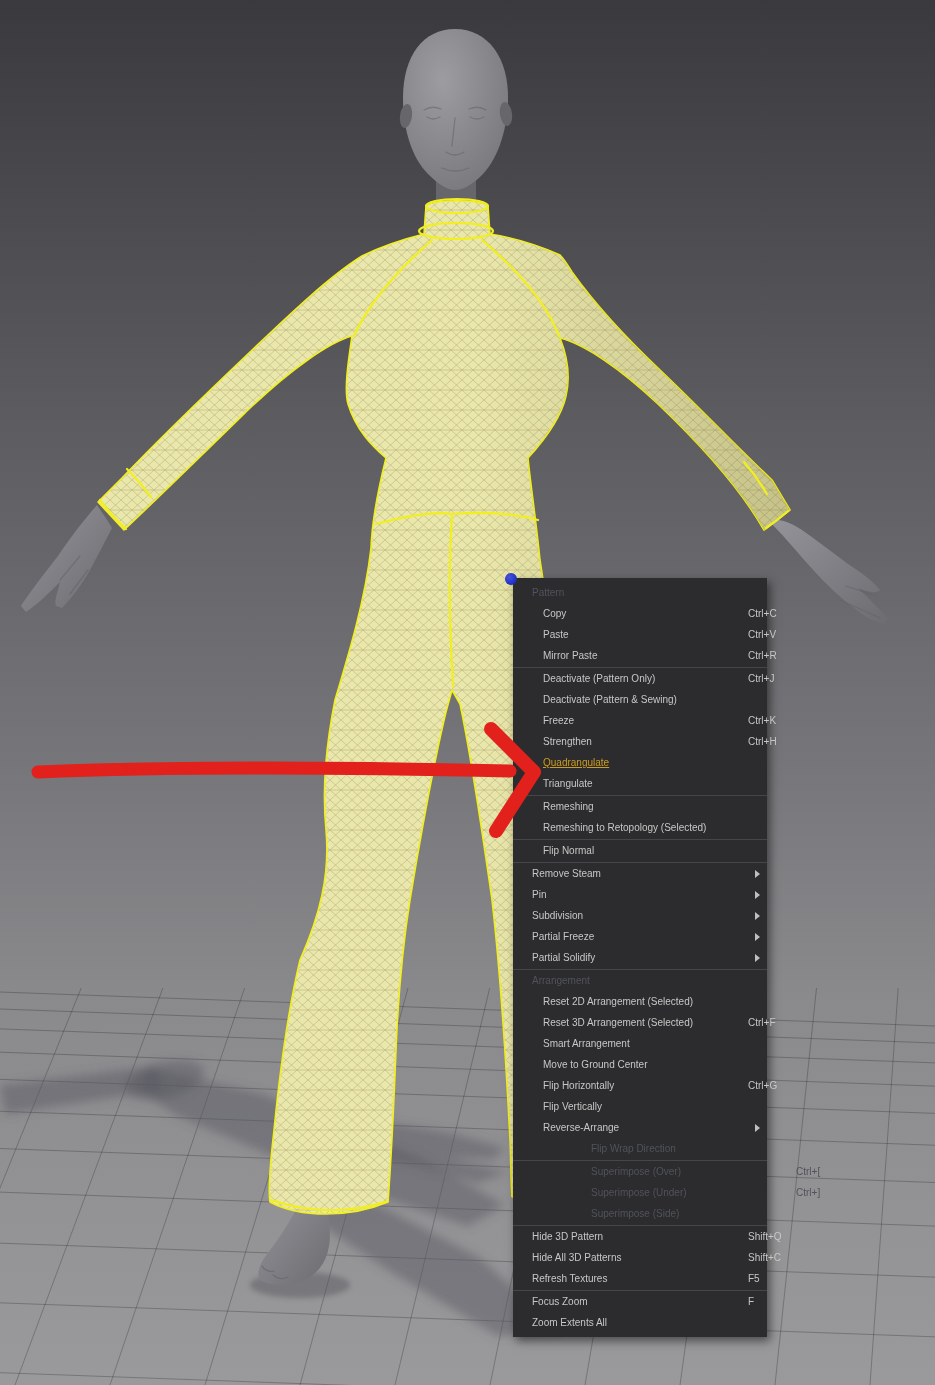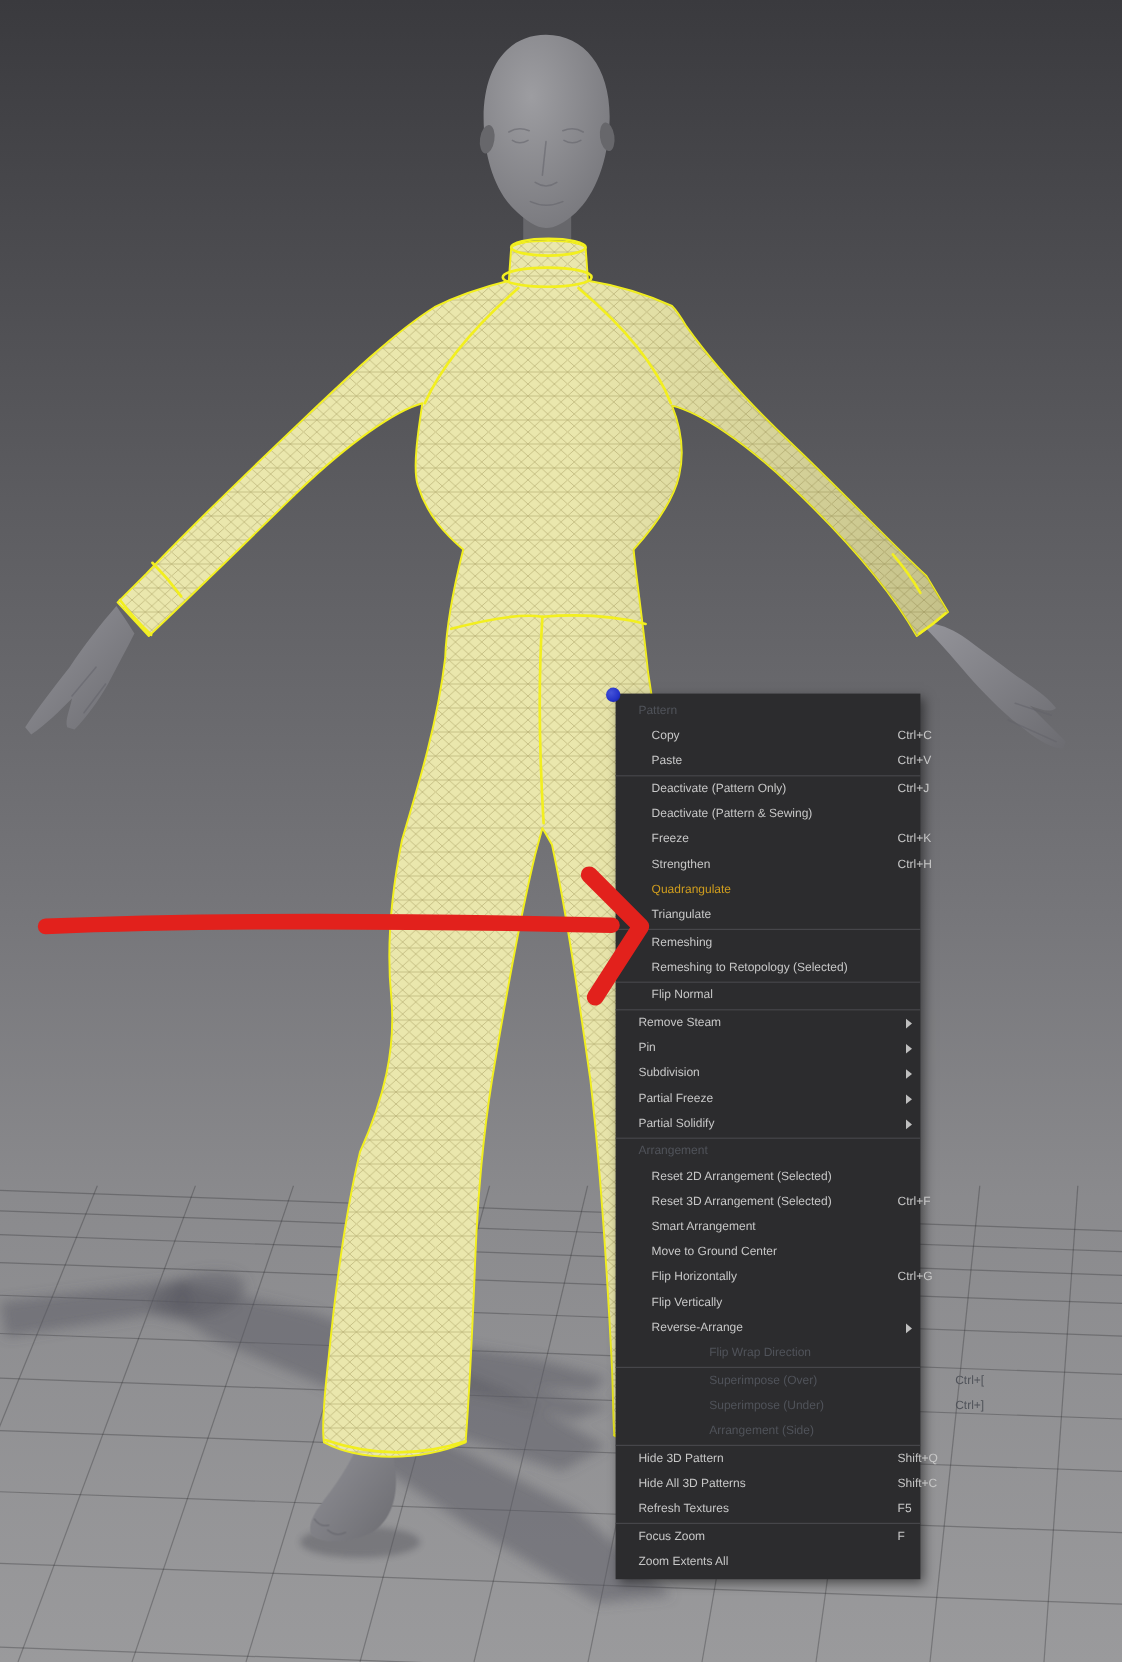--- a/index.html
+++ b/index.html
@@ -26,21 +26,21 @@
   
   .ctx-menu{position:absolute;left:513px;top:578px;width:254px;z-index:10;
     background:var(--menu-bg);padding:4px 0;box-sizing:border-box;
     box-shadow:3px 4px 9px rgba(0,0,0,.5);font-size:10px;color:var(--menu-text);}
   .mi{position:relative;height:21px;line-height:21px;padding-left:19px;
       white-space:nowrap;cursor:default;}
   .mi.indent{padding-left:30px;}
   .mi .sc{position:absolute;left:235px;top:0;}
   .mi.header{color:var(--menu-dim);}
   .mi.disabled{color:var(--menu-dim);margin-left:48px;}
-  .mi.highlight{color:var(--menu-hl);}
+  .mi.highlight{color:var(--menu-hl);text-decoration:underline;}
   .sub-arrow{position:absolute;right:7px;top:6.5px;width:0;height:0;
     border-top:4px solid transparent;border-bottom:4px solid transparent;
     border-left:5px solid #bfbfbf;}
   .sep{height:2px;position:relative;}
   .sep::after{content:"";position:absolute;left:0;right:0;top:1px;height:1px;background:var(--sep);}
   
   .marker-dot{position:absolute;left:505px;top:573px;width:12px;height:12px;border-radius:50%;
     z-index:20;background:radial-gradient(circle at 35% 35%, #4553d8, var(--marker) 60%, #141d7a);}
   .arrow-layer{z-index:30;pointer-events:none;}
   .arrow-stroke{stroke:var(--arrow);fill:none;stroke-linecap:round;stroke-linejoin:round;}
@@ -176,20 +176,21 @@
         <path class="seam-ln" d="M271,1200 Q330,1220 388,1201"></path>
         <path class="seam-ln" d="M512,1196 Q540,1212 568,1196"></path>
       </g>
     </g>
   </svg>
 
   <div class="ctx-menu" id="ctxMenu">
       <div class="mi header"><span>Pattern</span></div>
       <div class="mi indent"><span>Copy</span><span class="sc">Ctrl+C</span></div>
       <div class="mi indent"><span>Paste</span><span class="sc">Ctrl+V</span></div>
+      <div class="mi indent"><span>Mirror Paste</span><span class="sc">Ctrl+R</span></div>
       <div class="sep"></div>
       <div class="mi indent"><span>Deactivate (Pattern Only)</span><span class="sc">Ctrl+J</span></div>
       <div class="mi indent"><span>Deactivate (Pattern &amp; Sewing)</span></div>
       <div class="mi indent"><span>Freeze</span><span class="sc">Ctrl+K</span></div>
       <div class="mi indent"><span>Strengthen</span><span class="sc">Ctrl+H</span></div>
       <div class="mi indent highlight"><span>Quadrangulate</span></div>
       <div class="mi indent"><span>Triangulate</span></div>
       <div class="sep"></div>
       <div class="mi indent"><span>Remeshing</span></div>
       <div class="mi indent"><span>Remeshing to Retopology (Selected)</span></div>
@@ -207,21 +208,21 @@
       <div class="mi indent"><span>Reset 3D Arrangement (Selected)</span><span class="sc">Ctrl+F</span></div>
       <div class="mi indent"><span>Smart Arrangement</span></div>
       <div class="mi indent"><span>Move to Ground Center</span></div>
       <div class="mi indent"><span>Flip Horizontally</span><span class="sc">Ctrl+G</span></div>
       <div class="mi indent"><span>Flip Vertically</span></div>
       <div class="mi indent"><span>Reverse-Arrange</span><span class="sub-arrow"></span></div>
       <div class="mi indent disabled"><span>Flip Wrap Direction</span></div>
       <div class="sep"></div>
       <div class="mi indent disabled"><span>Superimpose (Over)</span><span class="sc">Ctrl+[</span></div>
       <div class="mi indent disabled"><span>Superimpose (Under)</span><span class="sc">Ctrl+]</span></div>
-      <div class="mi indent disabled"><span>Arrangement (Side)</span></div>
+      <div class="mi indent disabled"><span>Superimpose (Side)</span></div>
       <div class="sep"></div>
       <div class="mi"><span>Hide 3D Pattern</span><span class="sc">Shift+Q</span></div>
       <div class="mi"><span>Hide All 3D Patterns</span><span class="sc">Shift+C</span></div>
       <div class="mi"><span>Refresh Textures</span><span class="sc">F5</span></div>
       <div class="sep"></div>
       <div class="mi"><span>Focus Zoom</span><span class="sc">F</span></div>
       <div class="mi"><span>Zoom Extents All</span></div>
     </div>
 
   <div class="marker-dot"></div>

